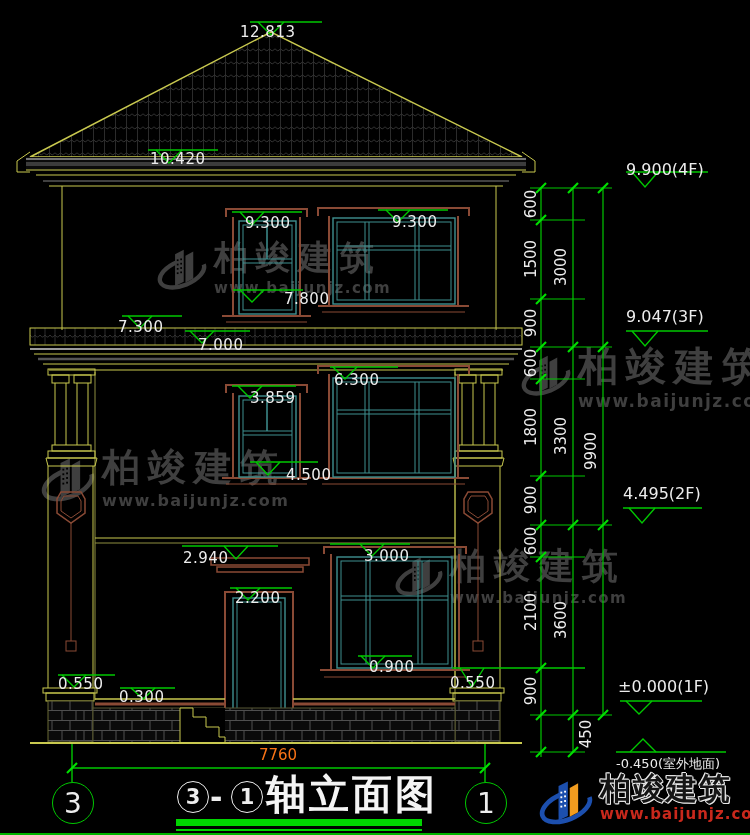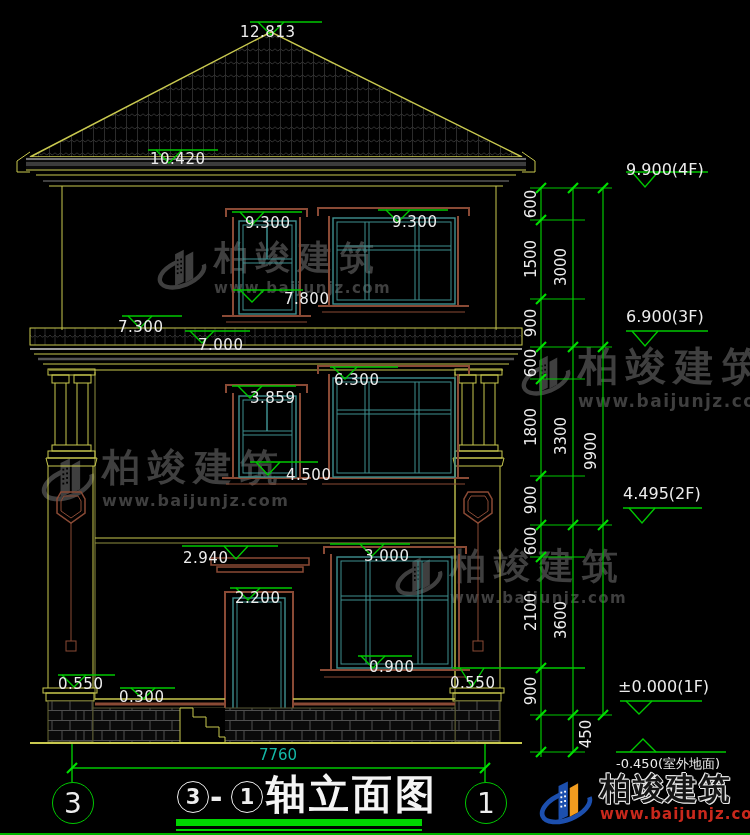--- a/index.html
+++ b/index.html
@@ -14,21 +14,21 @@
   .wm{position:absolute;display:flex;gap:6px;align-items:flex-start;color:#3f3f3f;z-index:1;}
   .wm-name{font-weight:bold;line-height:1;letter-spacing:8px;white-space:nowrap;}
   .wm-url{font-weight:bold;letter-spacing:1.5px;margin-top:5px;white-space:nowrap;}
   .axis-bubble{position:absolute;width:40px;height:40px;border:1.6px solid #00c800;border-radius:50%;
         color:#ededed;font-size:28px;display:flex;align-items:center;justify-content:center;z-index:3;}
   .tb{position:absolute;width:30px;height:30px;border:1.8px solid #ededed;border-radius:50%;
         color:#ededed;font-size:21px;font-weight:bold;display:flex;align-items:center;justify-content:center;z-index:3;}
   .title-dash{position:absolute;color:#ededed;font-size:30px;font-weight:bold;z-index:3;}
   .title-text{position:absolute;color:#f4f4f4;font-size:40px;font-weight:bold;letter-spacing:3px;z-index:3;line-height:1;}
   .title-underline{position:absolute;background:#00d400;z-index:3;}
-  .bdim{position:absolute;width:70px;text-align:center;color:#14b8a6;font-size:15px;z-index:3;}
+  .bdim{position:absolute;width:70px;text-align:center;color:#f97316;font-size:15px;z-index:3;}
   .brand{position:absolute;left:538px;top:772px;display:flex;gap:6px;z-index:3;align-items:flex-start;}
   .brand-name{font-size:31px;font-weight:bold;color:#151515;letter-spacing:2px;line-height:1.05;white-space:nowrap;
         text-shadow:1px 0 #e8e8e8,-1px 0 #e8e8e8,0 1px #e8e8e8,0 -1px #e8e8e8,1px 1px #e8e8e8,-1px -1px #e8e8e8;}
   .brand-url{font-size:15px;font-weight:bold;color:#c8281c;letter-spacing:1px;white-space:nowrap;}
 </style>
 </head>
 <body>
 
 <div class="sheet">
 
@@ -405,21 +405,21 @@
   <div class="vdim" style="left:501px;top:532px;">600</div>
   <div class="vdim" style="left:501px;top:603px;">2100</div>
   <div class="vdim" style="left:501px;top:682px;">900</div>
   <div class="vdim" style="left:556px;top:725px;">450</div>
   <div class="vdim" style="left:531px;top:258px;">3000</div>
   <div class="vdim" style="left:531px;top:427px;">3300</div>
   <div class="vdim" style="left:531px;top:611px;">3600</div>
   <div class="vdim" style="left:561px;top:442px;">9900</div>
 
   <div class="fm" style="left:626px;top:160px;">9.900(4F)</div>
-  <div class="fm" style="left:626px;top:307px;">6.900(3F)</div>
+  <div class="fm" style="left:626px;top:307px;">9.047(3F)</div>
   <div class="fm" style="left:623px;top:484px;">4.495(2F)</div>
   <div class="fm" style="left:618px;top:677px;">±0.000(1F)</div>
   <div class="fm small" style="left:616px;top:755px;text-align:right;">-0.450(室外地面)</div>
 
   <div class="bdim" style="left:243px;top:746px;">7760</div>
   <div class="axis-bubble" style="left:52px;top:782px;">
       <span>3</span>
     </div>
   <div class="axis-bubble" style="left:465px;top:782px;">
       <span>1</span>

